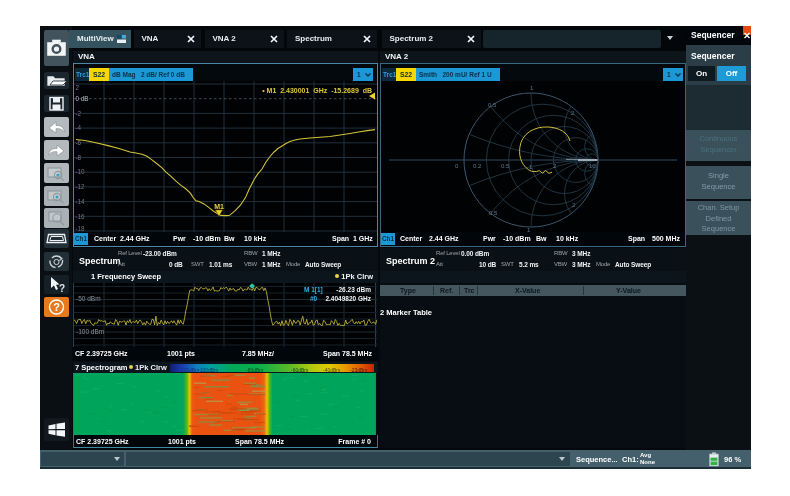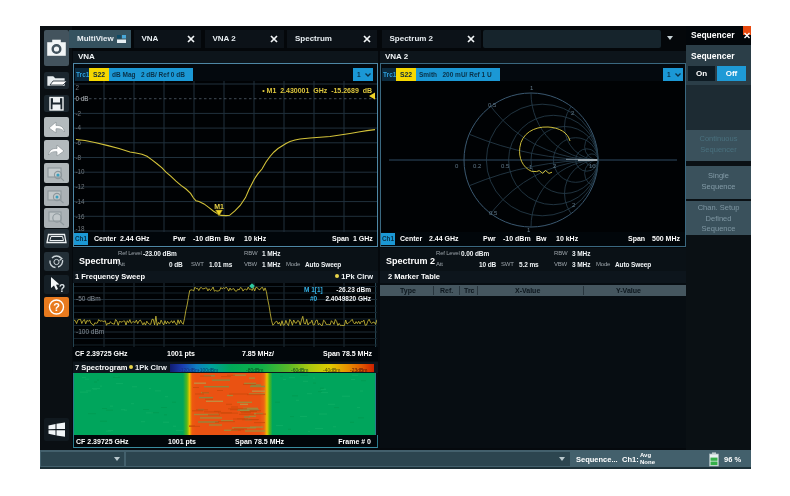--- a/index.html
+++ b/index.html
@@ -315,21 +315,21 @@
         <span class="abs wv" style="left:136px;top:13px;">1.01 ms</span>
     <span class="abs gl" style="left:171px;top:2px;">RBW</span>
         <span class="abs wv" style="left:189px;top:2px;">1 MHz</span>
     <span class="abs gl" style="left:171px;top:13px;">VBW</span>
         <span class="abs wv" style="left:189px;top:13px;">1 MHz</span>
     <span class="abs gl" style="left:213px;top:13px;">Mode</span>
         <span class="abs wv" style="left:232px;top:13px;">Auto Sweep</span>
   </div>
 
   <div class="abs" style="left:0;top:23px;width:305px;height:12px;background:#0d151c;font-size:7.5px;line-height:12px;">
-    <span class="abs b" style="left:2px;">1 Frequency Sweep</span>
+    <span class="abs b" style="left:18px;">1 Frequency Sweep</span>
     <span class="abs" style="right:5px;"><span style="display:inline-block;width:4px;height:4px;border-radius:2px;background:#e8d44a;vertical-align:1px;"></span><span style="color:#eef2f4;font-weight:bold;"> 1Pk Clrw</span></span>
   </div>
 
   <div class="abs" style="left:0;top:35px;width:303px;height:64px;background:#000204;border-left:1px solid #24424f;border-right:1px solid #24424f;">
     <svg width="303" height="64" viewBox="0 0 303 64">
       <g stroke="#1e2c36" stroke-width="1">
             <line x1="30" y1="0" x2="30" y2="64"></line>
             <line x1="60" y1="0" x2="60" y2="64"></line>
             <line x1="90" y1="0" x2="90" y2="64"></line>
             <line x1="120" y1="0" x2="120" y2="64"></line>
@@ -547,21 +547,21 @@
     <span class="abs gl" style="left:121px;top:13px;">SWT</span>
         <span class="abs wv" style="left:139px;top:13px;">5.2 ms</span>
     <span class="abs gl" style="left:174px;top:2px;">RBW</span>
         <span class="abs wv" style="left:192px;top:2px;">3 MHz</span>
     <span class="abs gl" style="left:174px;top:13px;">VBW</span>
         <span class="abs wv" style="left:192px;top:13px;">3 MHz</span>
     <span class="abs gl" style="left:216px;top:13px;">Mode</span>
         <span class="abs wv" style="left:235px;top:13px;">Auto Sweep</span>
   </div>
   <div class="abs" style="left:0;top:23px;width:306px;height:12px;background:#0d151c;font-size:7.5px;line-height:12px;">
-    <span class="abs b" style="left:8px;">2 Marker Table</span>
+    <span class="abs b" style="left:0;margin-top:36px;">2 Marker Table</span>
   </div>
   <div class="abs" style="left:0;top:37px;width:306px;height:11px;background:#45565f;font-size:7px;font-weight:bold;color:#0c161d;line-height:11px;">
     <span class="abs" style="left:20px;">Type</span>
     <span class="abs" style="left:60px;">Ref.</span>
     <span class="abs" style="left:84px;">Trc</span>
     <span class="abs" style="left:135px;">X-Value</span>
     <span class="abs" style="left:236px;">Y-Value</span>
     <div class="abs" style="left:53px;top:1px;width:1px;height:9px;background:#28353d;"></div>
     <div class="abs" style="left:79px;top:1px;width:1px;height:9px;background:#28353d;"></div>
     <div class="abs" style="left:97px;top:1px;width:1px;height:9px;background:#28353d;"></div>

